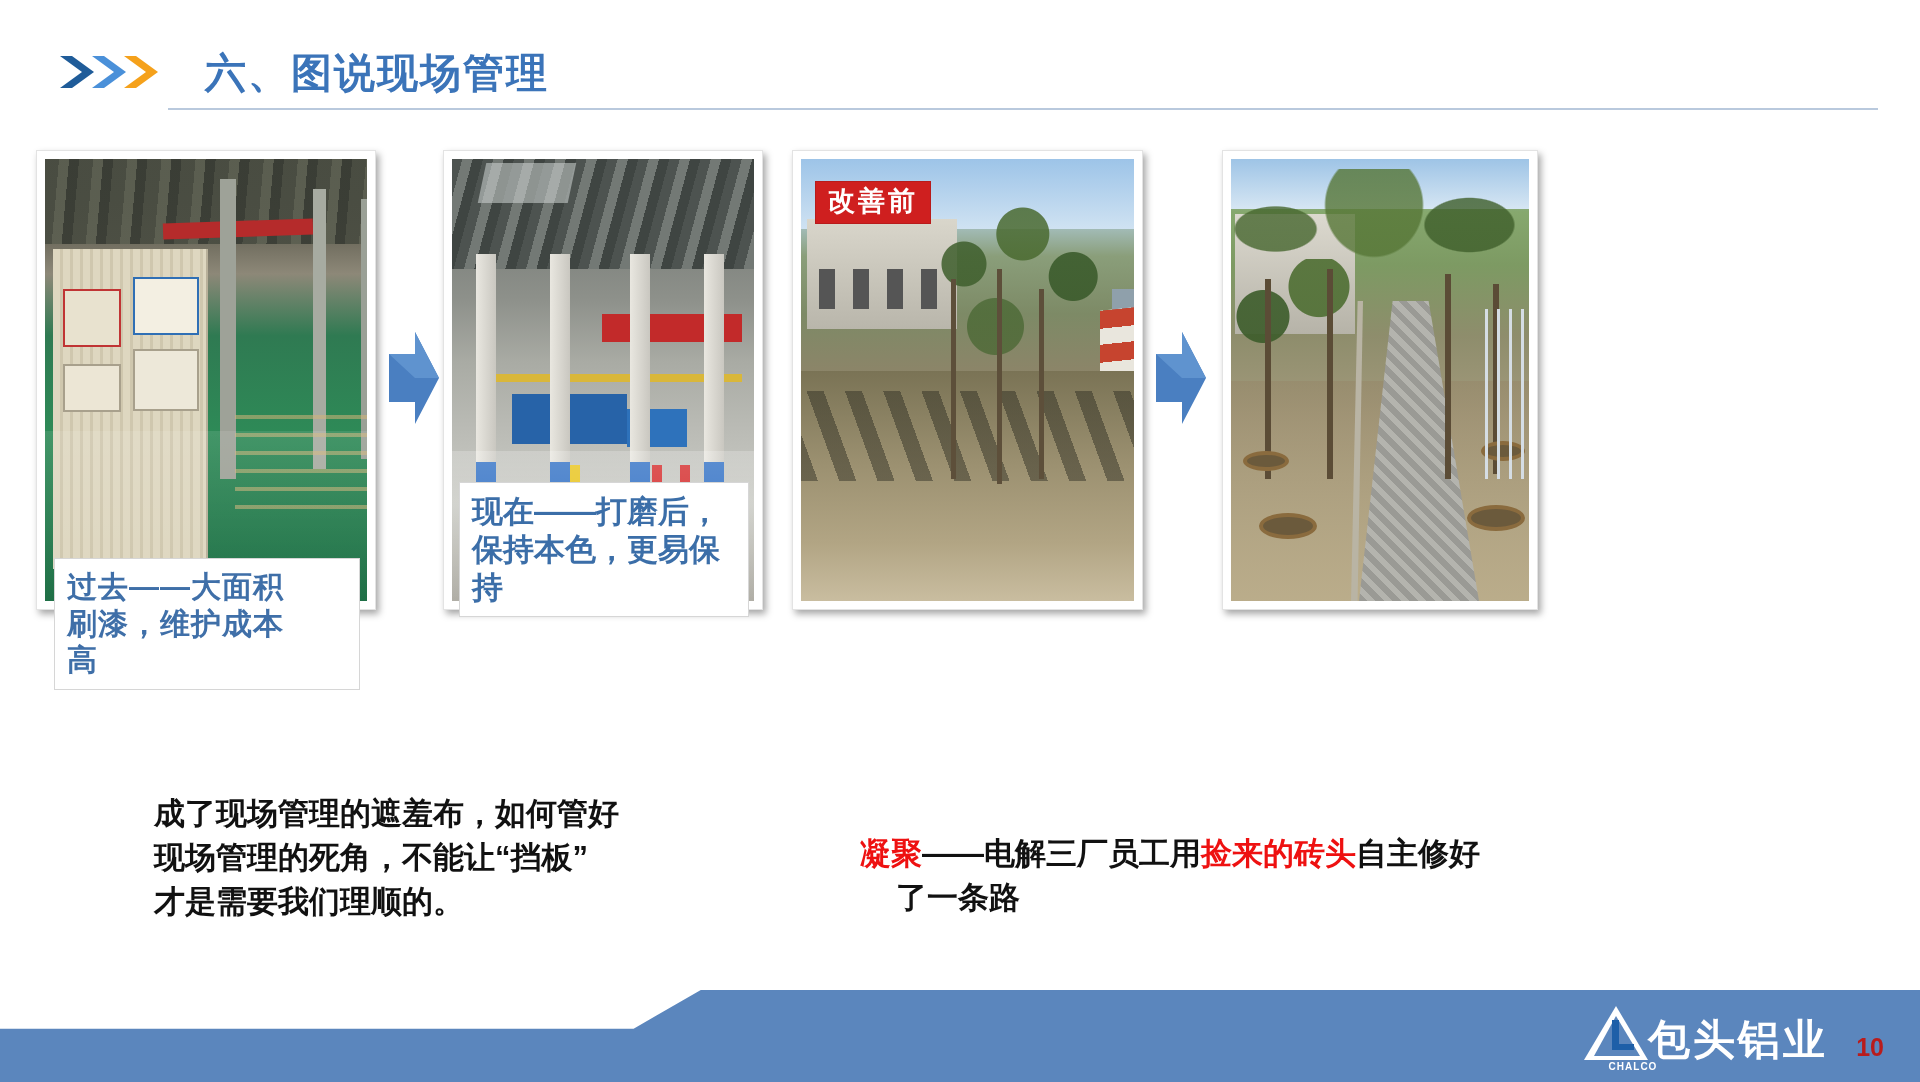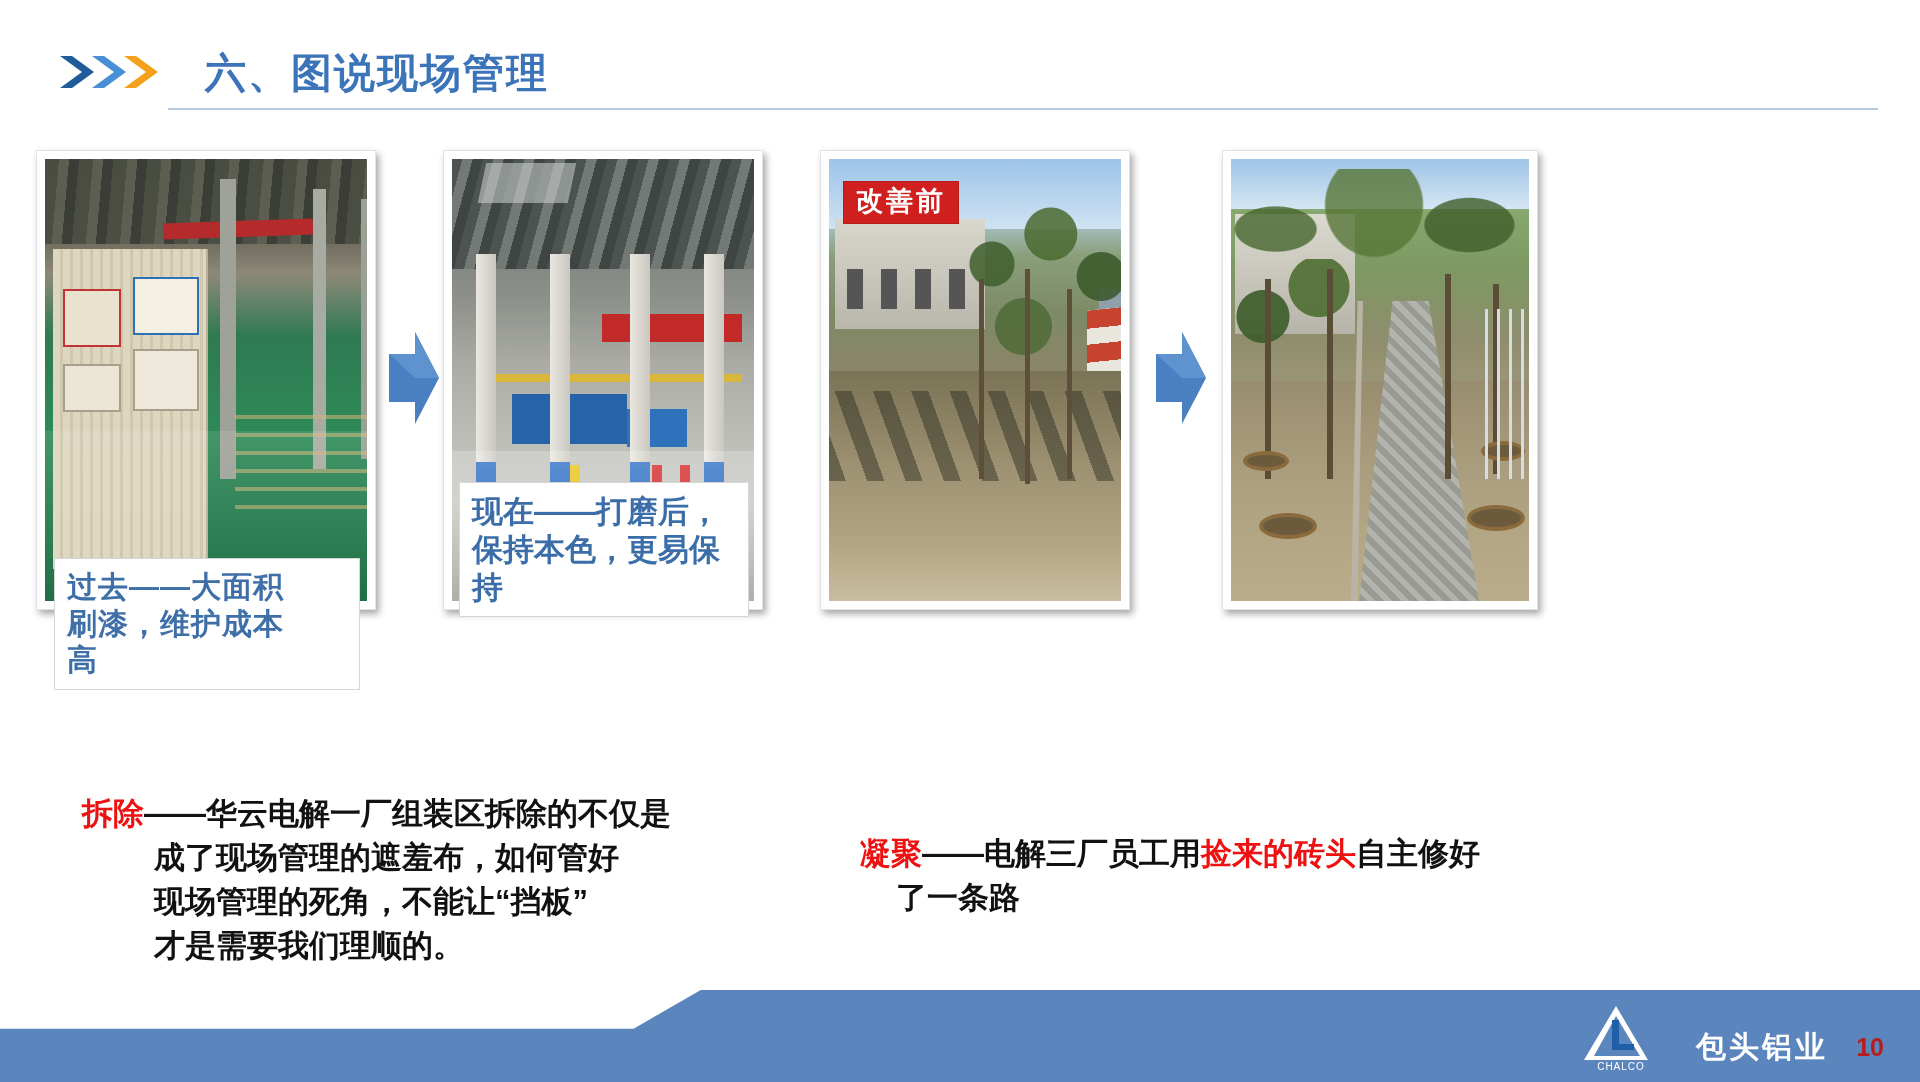--- a/index.html
+++ b/index.html
@@ -29,21 +29,21 @@
     position: absolute;
     background: #ffffff;
     padding: 8px;
     box-shadow: 3px 4px 7px rgba(0,0,0,0.35);
     border: 1px solid #e3e3e3;
   }
   .photo-inner { position: relative; width: 100%; height: 100%; overflow: hidden; }
 
   #photo-1 { left: 36px;   top: 150px; width: 340px; height: 460px; }
   #photo-2 { left: 443px;  top: 150px; width: 320px; height: 460px; }
-  #photo-3 { left: 820px;  top: 150px; width: 310px; height: 460px; }
+  #photo-3 { left: 792px;  top: 150px; width: 351px; height: 460px; }
   #photo-4 { left: 1222px; top: 150px; width: 316px; height: 460px; }
 
   
   .p1-bg { position:absolute; inset:0; background:
       linear-gradient(180deg,#3c4238 0%,#4a4f44 10%,#6d6a5c 18%,#8d8878 26%,#2f7a52 40%,#2e8a57 62%,#1f6f46 100%); }
   .p1-ceiling { position:absolute; left:0; top:0; width:100%; height:85px;
       background: repeating-linear-gradient(95deg,#4a4d42 0 14px,#5c5f51 14px 24px,#3a3d35 24px 34px); opacity:.95;}
   .p1-banner { position:absolute; left:118px; top:62px; width:150px; height:16px; background:#b52b2b;
       transform: rotate(-2deg); }
   .p1-wall { position:absolute; left:8px; top:90px; width:155px; height:320px;
@@ -155,29 +155,29 @@
 
   
   .footer-band {
     position:absolute; left:0; bottom:0; width:1920px; height:92px;
     background:#5b86bd;
     clip-path: polygon(0 100%, 0 42%, 33% 42%, 36.5% 0, 100% 0, 100% 100%);
   }
   .footer-logo { position:absolute; right:268px; bottom:12px; width:70px; height:66px; }
   .footer-brand {
     position:absolute; right:92px; bottom:14px;
-    color:#ffffff; font-size:30px; font-weight:bold; letter-spacing:3px;
+    color:#ffffff; font-size:42px; font-weight:bold; letter-spacing:3px;
   }
   .footer-page {
     position:absolute; right:36px; bottom:20px;
     color:#b91c1c; font-size:25px; font-weight:bold;
   }
   .chalco-word {
-    position:absolute; left:4px; bottom:-2px; width:100%;
-    text-align:center; color:#ffffff; font-size:10px; font-weight:normal; letter-spacing:1px;
+    position:absolute; left:16px; bottom:-2px; width:100%;
+    text-align:center; color:#ffffff; font-size:10px; font-weight:bold; letter-spacing:1px;
   }
 </style>
 </head>
 <body>
 
 <div class="slide">
 
   <div class="header">
     <div class="chevrons">
       <svg width="110" height="40" viewBox="0 0 110 40">
@@ -296,21 +296,20 @@
       <div class="p4-trunkv" style="left:262px;top:125px;height:190px;"></div>
       <div class="p4-ring" style="left:28px;  bottom:62px;  width:58px; height:26px;"></div>
       <div class="p4-ring" style="left:12px;  bottom:130px; width:46px; height:20px;"></div>
       <div class="p4-ring" style="left:236px; bottom:70px;  width:58px; height:26px;"></div>
       <div class="p4-ring" style="left:250px; bottom:140px; width:44px; height:20px;"></div>
       <div class="p4-fence"></div>
     </div>
   </div>
 
   <div class="bottom-text" id="text-left">
-    <p><span class="kw">拆除</span><span>——</span><span>华云电解一厂组装区拆除的不仅是</span></p>
     <p class="ind"><span>成了现场管理的遮羞布，如何管好</span></p>
     <p class="ind"><span>现场管理的死角，不能让“挡板”</span></p>
     <p class="ind"><span>才是需要我们理顺的。</span></p>
   </div>
 
   <div class="bottom-text" id="text-right">
     <p><span class="kw">凝聚</span><span>——</span><span>电解三厂员工用</span><span class="kw">捡来的砖头</span><span>自主修好</span></p>
     <p class="ind2"><span>了一条路</span></p>
   </div>
 

